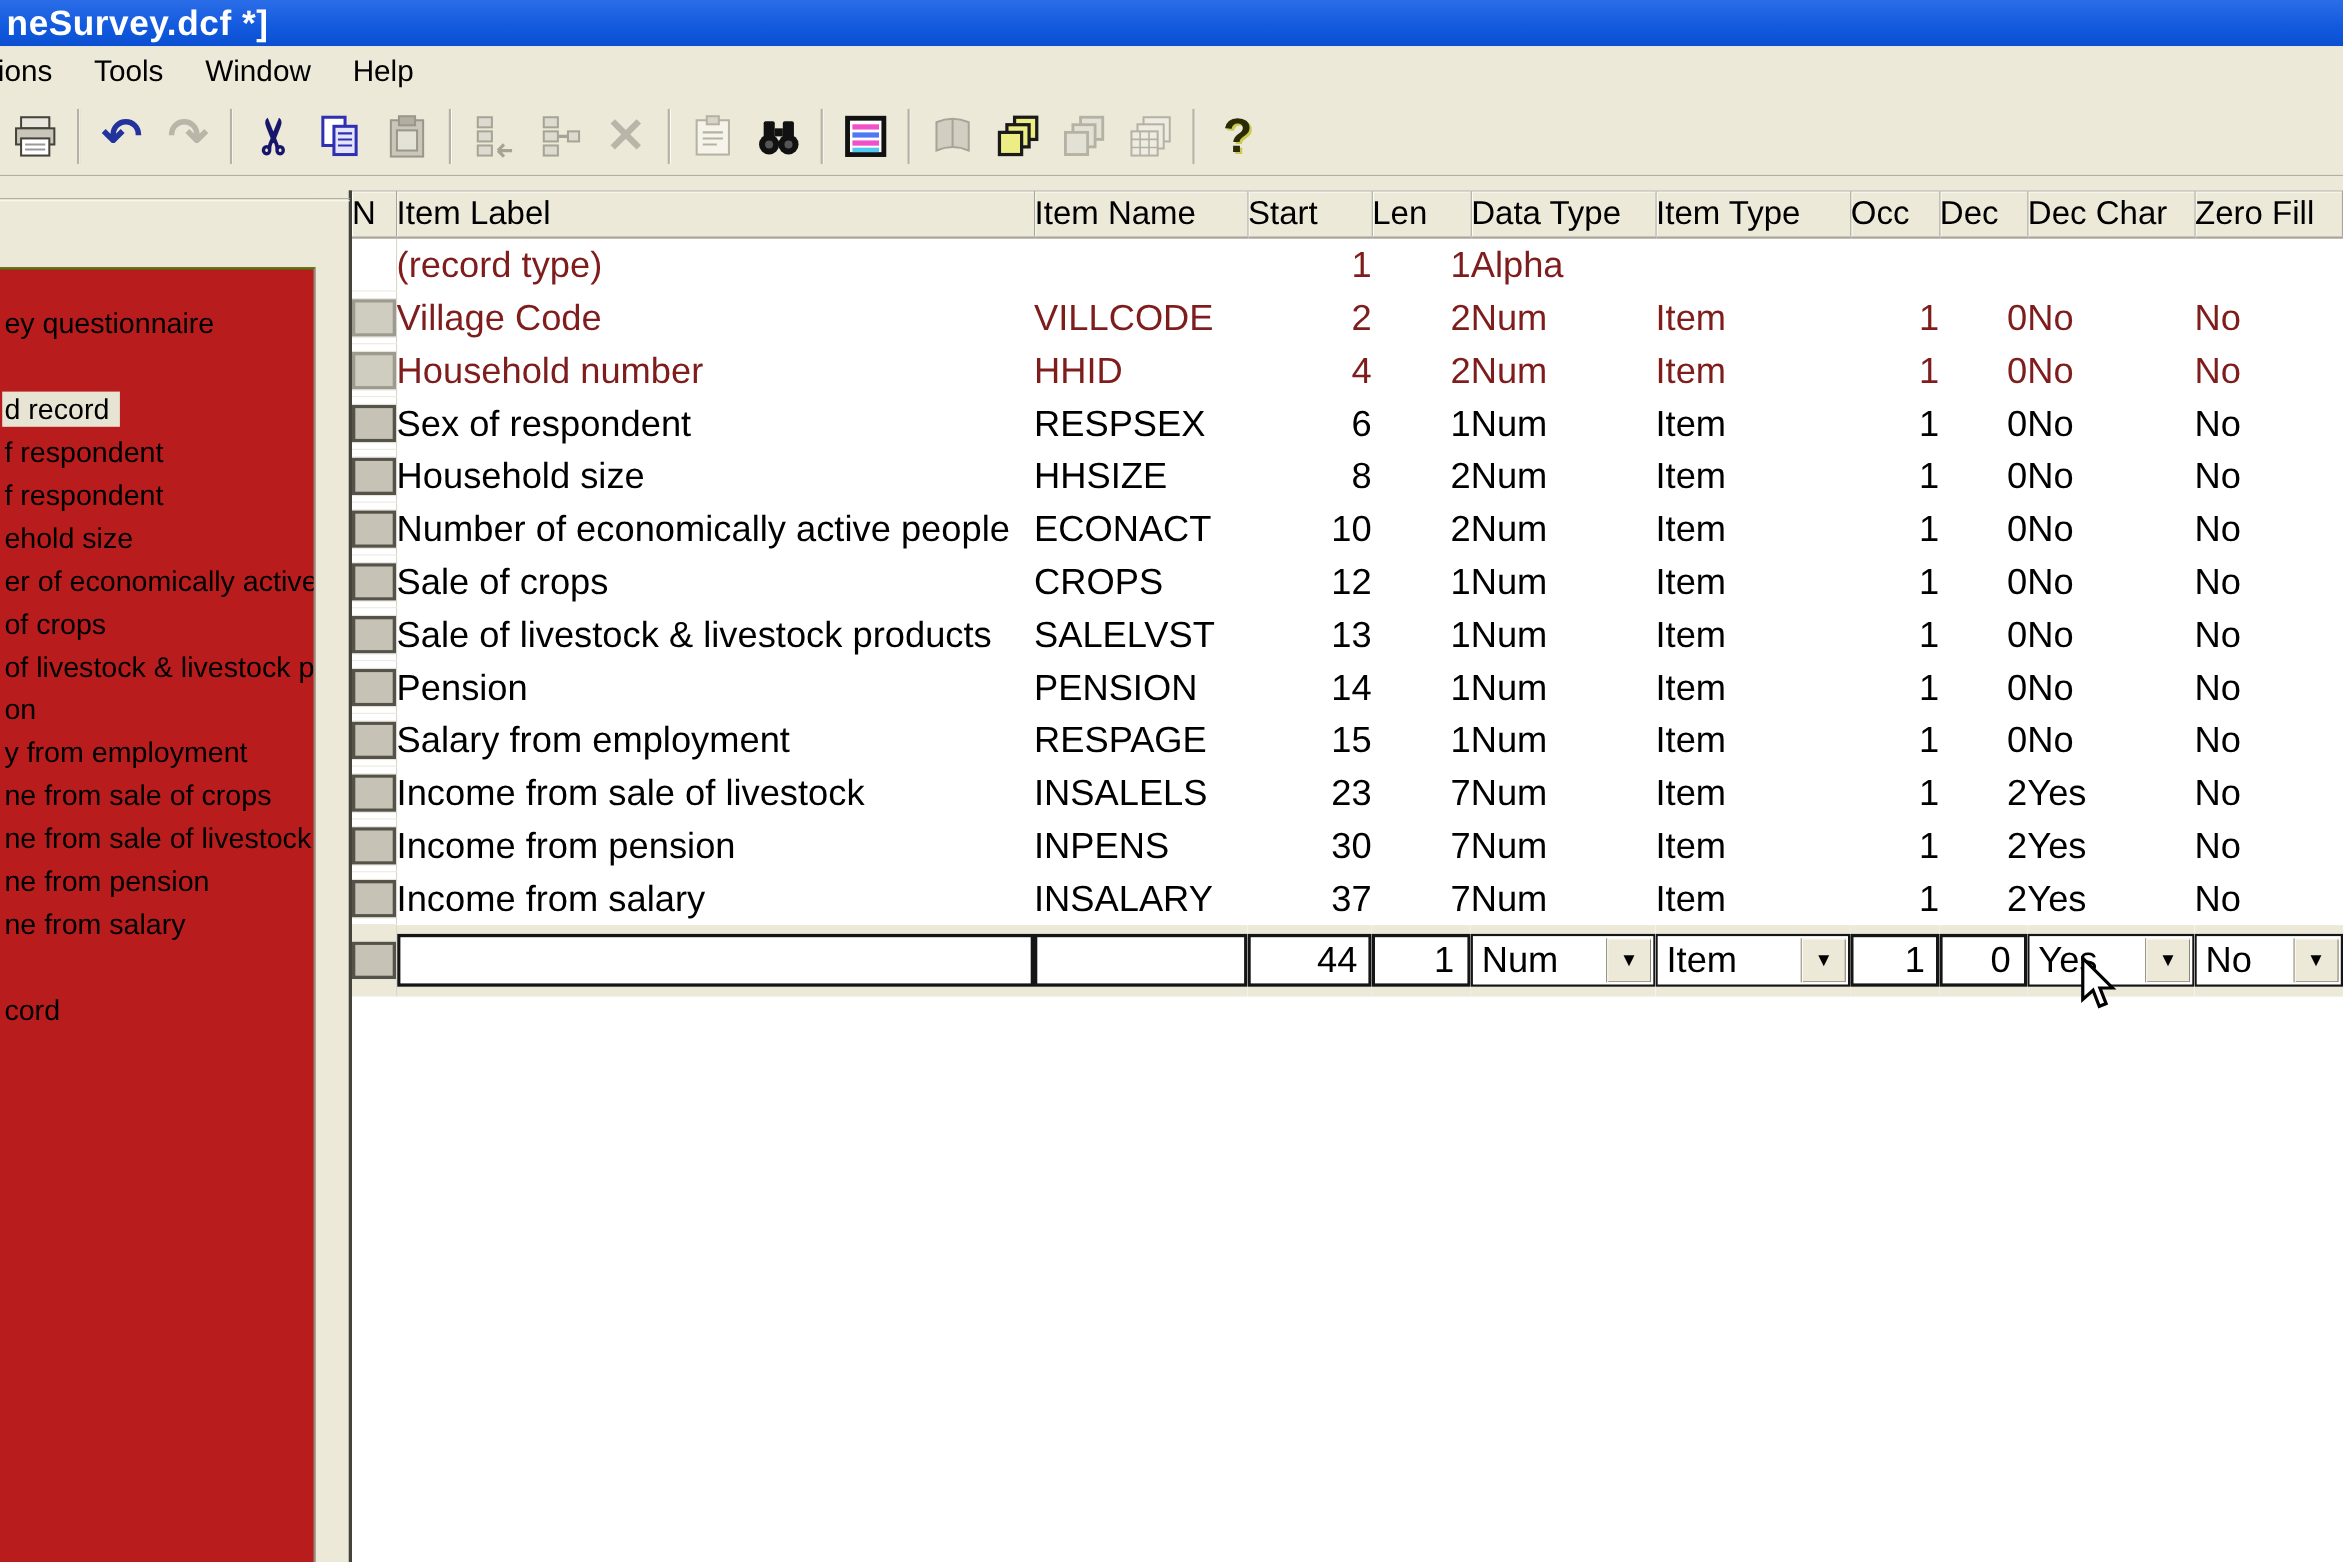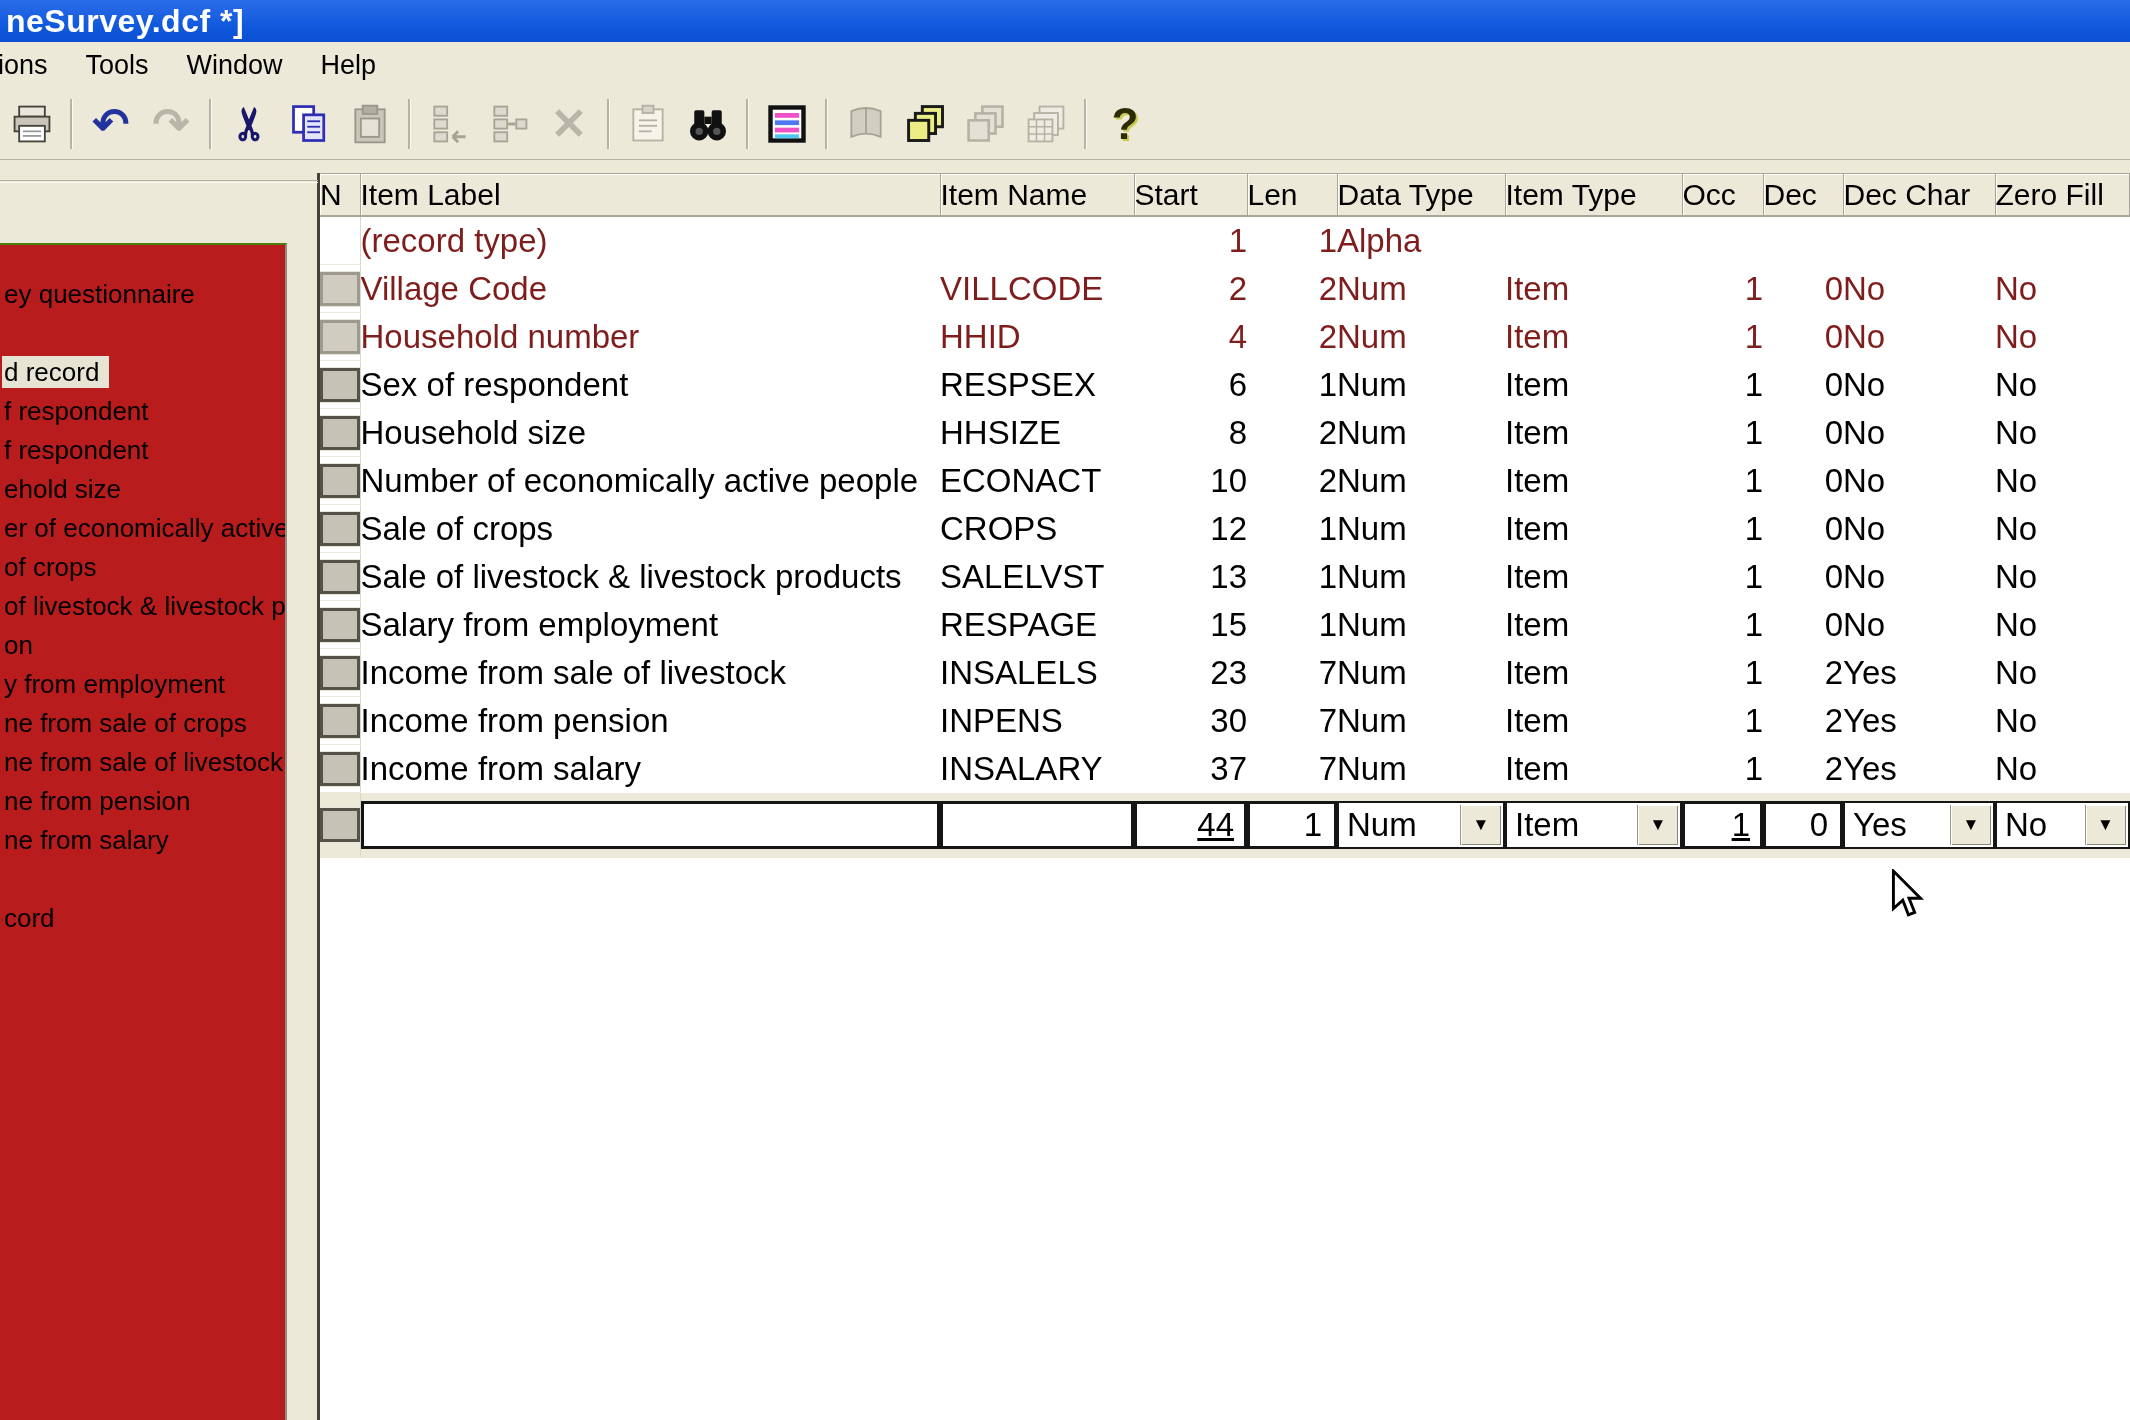--- a/index.html
+++ b/index.html
@@ -89,21 +89,21 @@
     box-sizing:border-box;height:48px;background:#fff;border:3px solid #151515;
     display:flex;align-items:center;font-size:33px;width:100%;
   }
   .ebox.num{justify-content:flex-end;}
   .ecombo{border-width:2px;position:relative;padding-left:8px;}
   .dbtn{
     position:absolute;right:2px;top:2px;bottom:2px;width:40px;background:#ece9d8;
     display:flex;align-items:center;justify-content:center;font-size:17px;color:#000;
     box-shadow:inset 1px 1px 0 #fffef7, inset -1px -1px 0 #8a8678;border-left:1px solid #9a968a;
   }
-  .pr10{padding-right:10px;text-decoration:underline;} .pr12{padding-right:12px;}
+  .pr10{padding-right:10px;} .pr12{padding-right:12px;}
   
   .cursor{position:absolute;z-index:9;}
 </style>
 </head>
 <body>
 
 <div class="titlebar">
   <span>neSurvey.dcf *]</span>
 </div>
 
@@ -421,20 +421,35 @@
             <td class="c-itype">Item</td>
             <td class="c-occ">1</td>
             <td class="c-dec">0</td>
             <td class="c-dchar">No</td>
             <td class="c-zfill">No</td>
           </tr>
           <tr>
             <td class="ncol">
               <div class="cb"></div>
             </td>
+            <td class="c-label">Pension</td>
+            <td class="c-name">PENSION</td>
+            <td class="c-start">14</td>
+            <td class="c-len">1</td>
+            <td class="c-dtype">Num</td>
+            <td class="c-itype">Item</td>
+            <td class="c-occ">1</td>
+            <td class="c-dec">0</td>
+            <td class="c-dchar">No</td>
+            <td class="c-zfill">No</td>
+          </tr>
+          <tr>
+            <td class="ncol">
+              <div class="cb"></div>
+            </td>
             <td class="c-label">Salary from employment</td>
             <td class="c-name">RESPAGE</td>
             <td class="c-start">15</td>
             <td class="c-len">1</td>
             <td class="c-dtype">Num</td>
             <td class="c-itype">Item</td>
             <td class="c-occ">1</td>
             <td class="c-dec">0</td>
             <td class="c-dchar">No</td>
             <td class="c-zfill">No</td>

